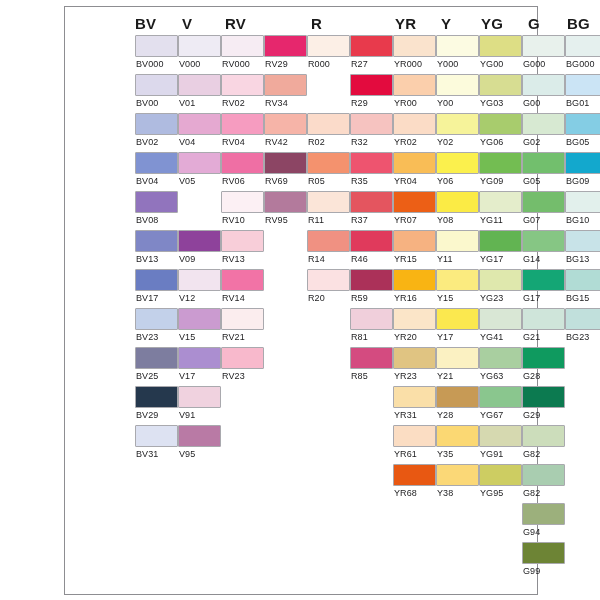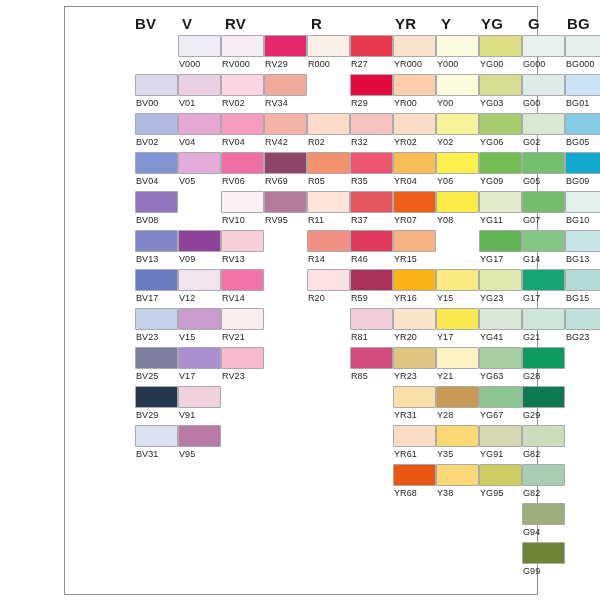--- a/index.html
+++ b/index.html
@@ -81,20 +81,24 @@
     <div id="grid">
         <div class="col-header" style="left: 6px; top: 9px;">BV</div>
         <div class="col-header" style="left: 53px; top: 9px;">V</div>
         <div class="col-header" style="left: 96px; top: 9px;">RV</div>
         <div class="col-header" style="left: 182px; top: 9px;">R</div>
         <div class="col-header" style="left: 266px; top: 9px;">YR</div>
         <div class="col-header" style="left: 312px; top: 9px;">Y</div>
         <div class="col-header" style="left: 352px; top: 9px;">YG</div>
         <div class="col-header" style="left: 399px; top: 9px;">G</div>
         <div class="col-header" style="left: 438px; top: 9px;">BG</div>
+        <div class="cell" style="left: 6px; top: 28px;">
+          <div class="swatch" style="background: rgb(227, 224, 238);"></div>
+          <div class="swatch-label">BV000</div>
+        </div>
         <div class="cell" style="left: 49px; top: 28px;">
           <div class="swatch" style="background: rgb(238, 235, 244);"></div>
           <div class="swatch-label">V000</div>
         </div>
         <div class="cell" style="left: 92px; top: 28px;">
           <div class="swatch" style="background: rgb(246, 236, 243);"></div>
           <div class="swatch-label">RV000</div>
         </div>
         <div class="cell" style="left: 135px; top: 28px;">
           <div class="swatch" style="background: rgb(230, 39, 109);"></div>
@@ -312,20 +316,24 @@
           <div class="swatch" style="background: rgb(240, 145, 130);"></div>
           <div class="swatch-label">R14</div>
         </div>
         <div class="cell" style="left: 221px; top: 223px;">
           <div class="swatch" style="background: rgb(224, 58, 92);"></div>
           <div class="swatch-label">R46</div>
         </div>
         <div class="cell" style="left: 264px; top: 223px;">
           <div class="swatch" style="background: rgb(246, 178, 129);"></div>
           <div class="swatch-label">YR15</div>
+        </div>
+        <div class="cell" style="left: 307px; top: 223px;">
+          <div class="swatch" style="background: rgb(251, 248, 205);"></div>
+          <div class="swatch-label">Y11</div>
         </div>
         <div class="cell" style="left: 350px; top: 223px;">
           <div class="swatch" style="background: rgb(98, 180, 82);"></div>
           <div class="swatch-label">YG17</div>
         </div>
         <div class="cell" style="left: 393px; top: 223px;">
           <div class="swatch" style="background: rgb(134, 198, 132);"></div>
           <div class="swatch-label">G14</div>
         </div>
         <div class="cell" style="left: 436px; top: 223px;">

